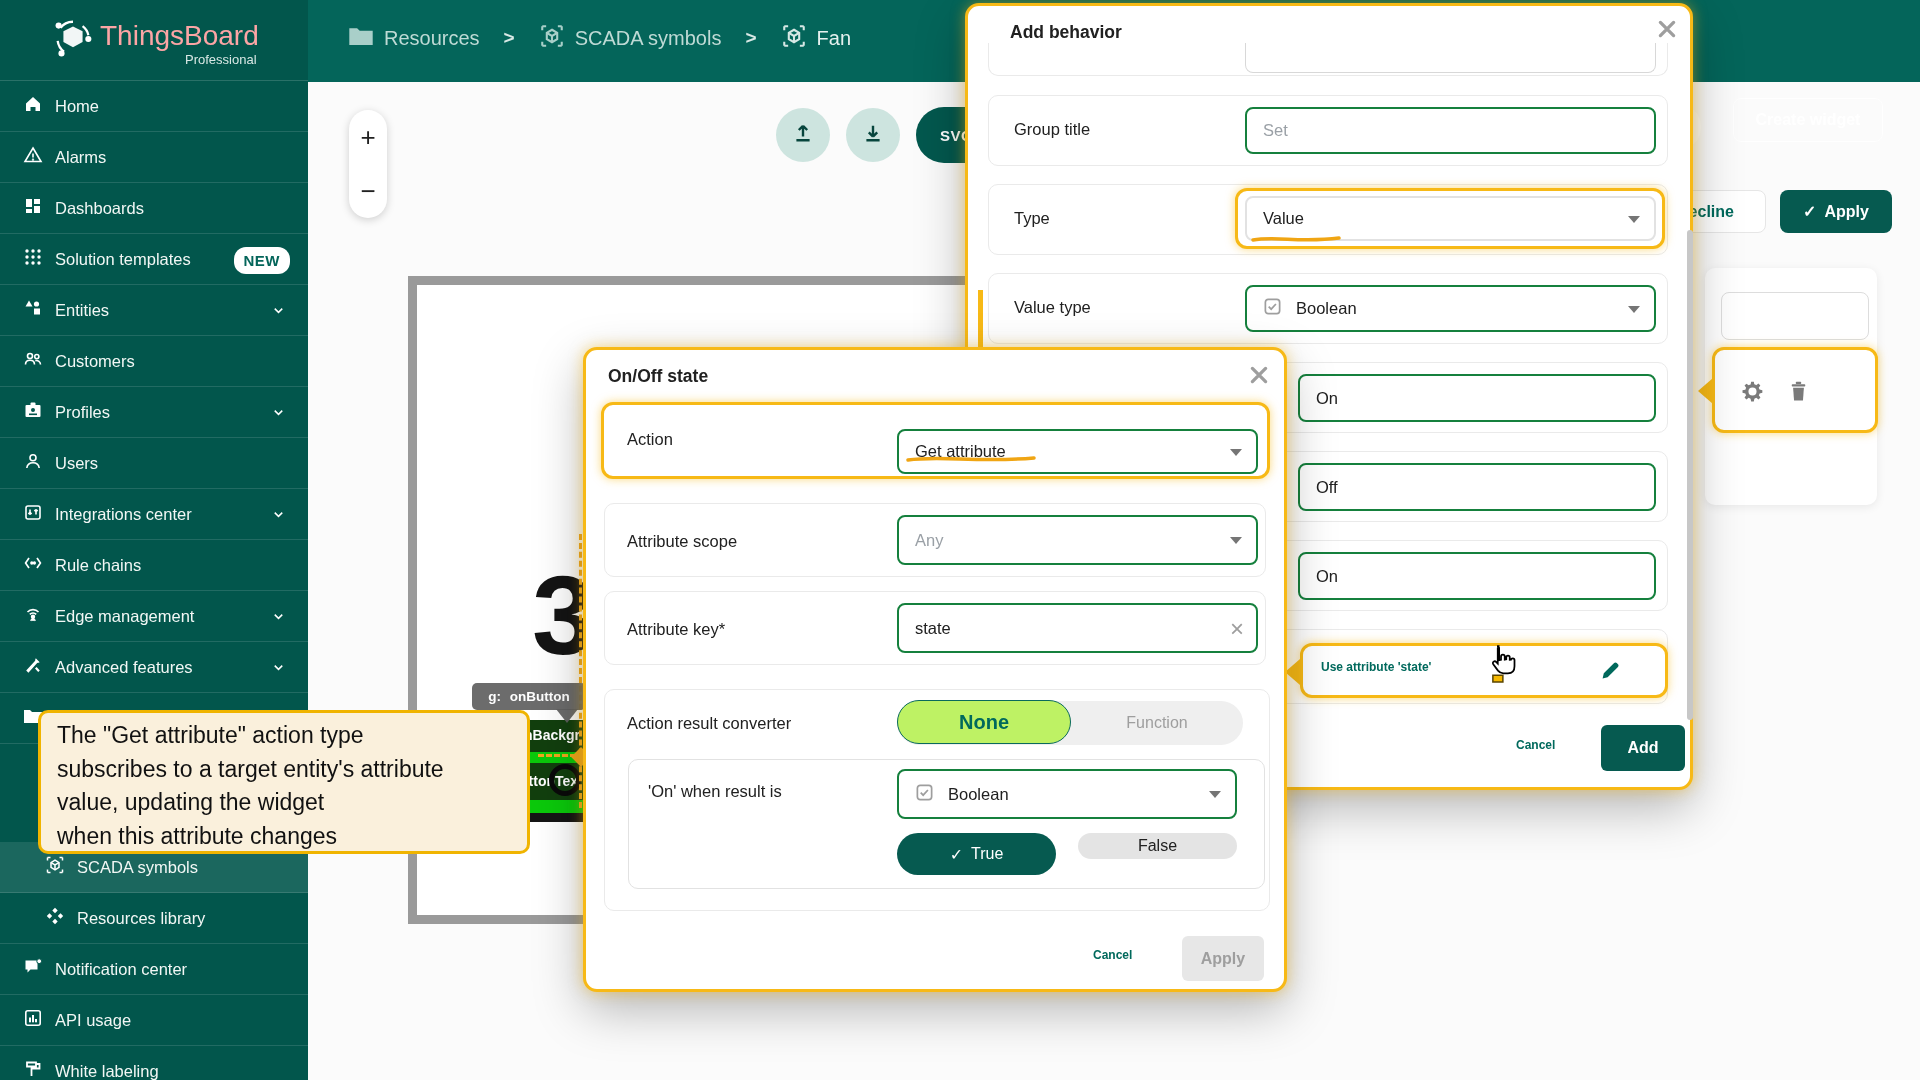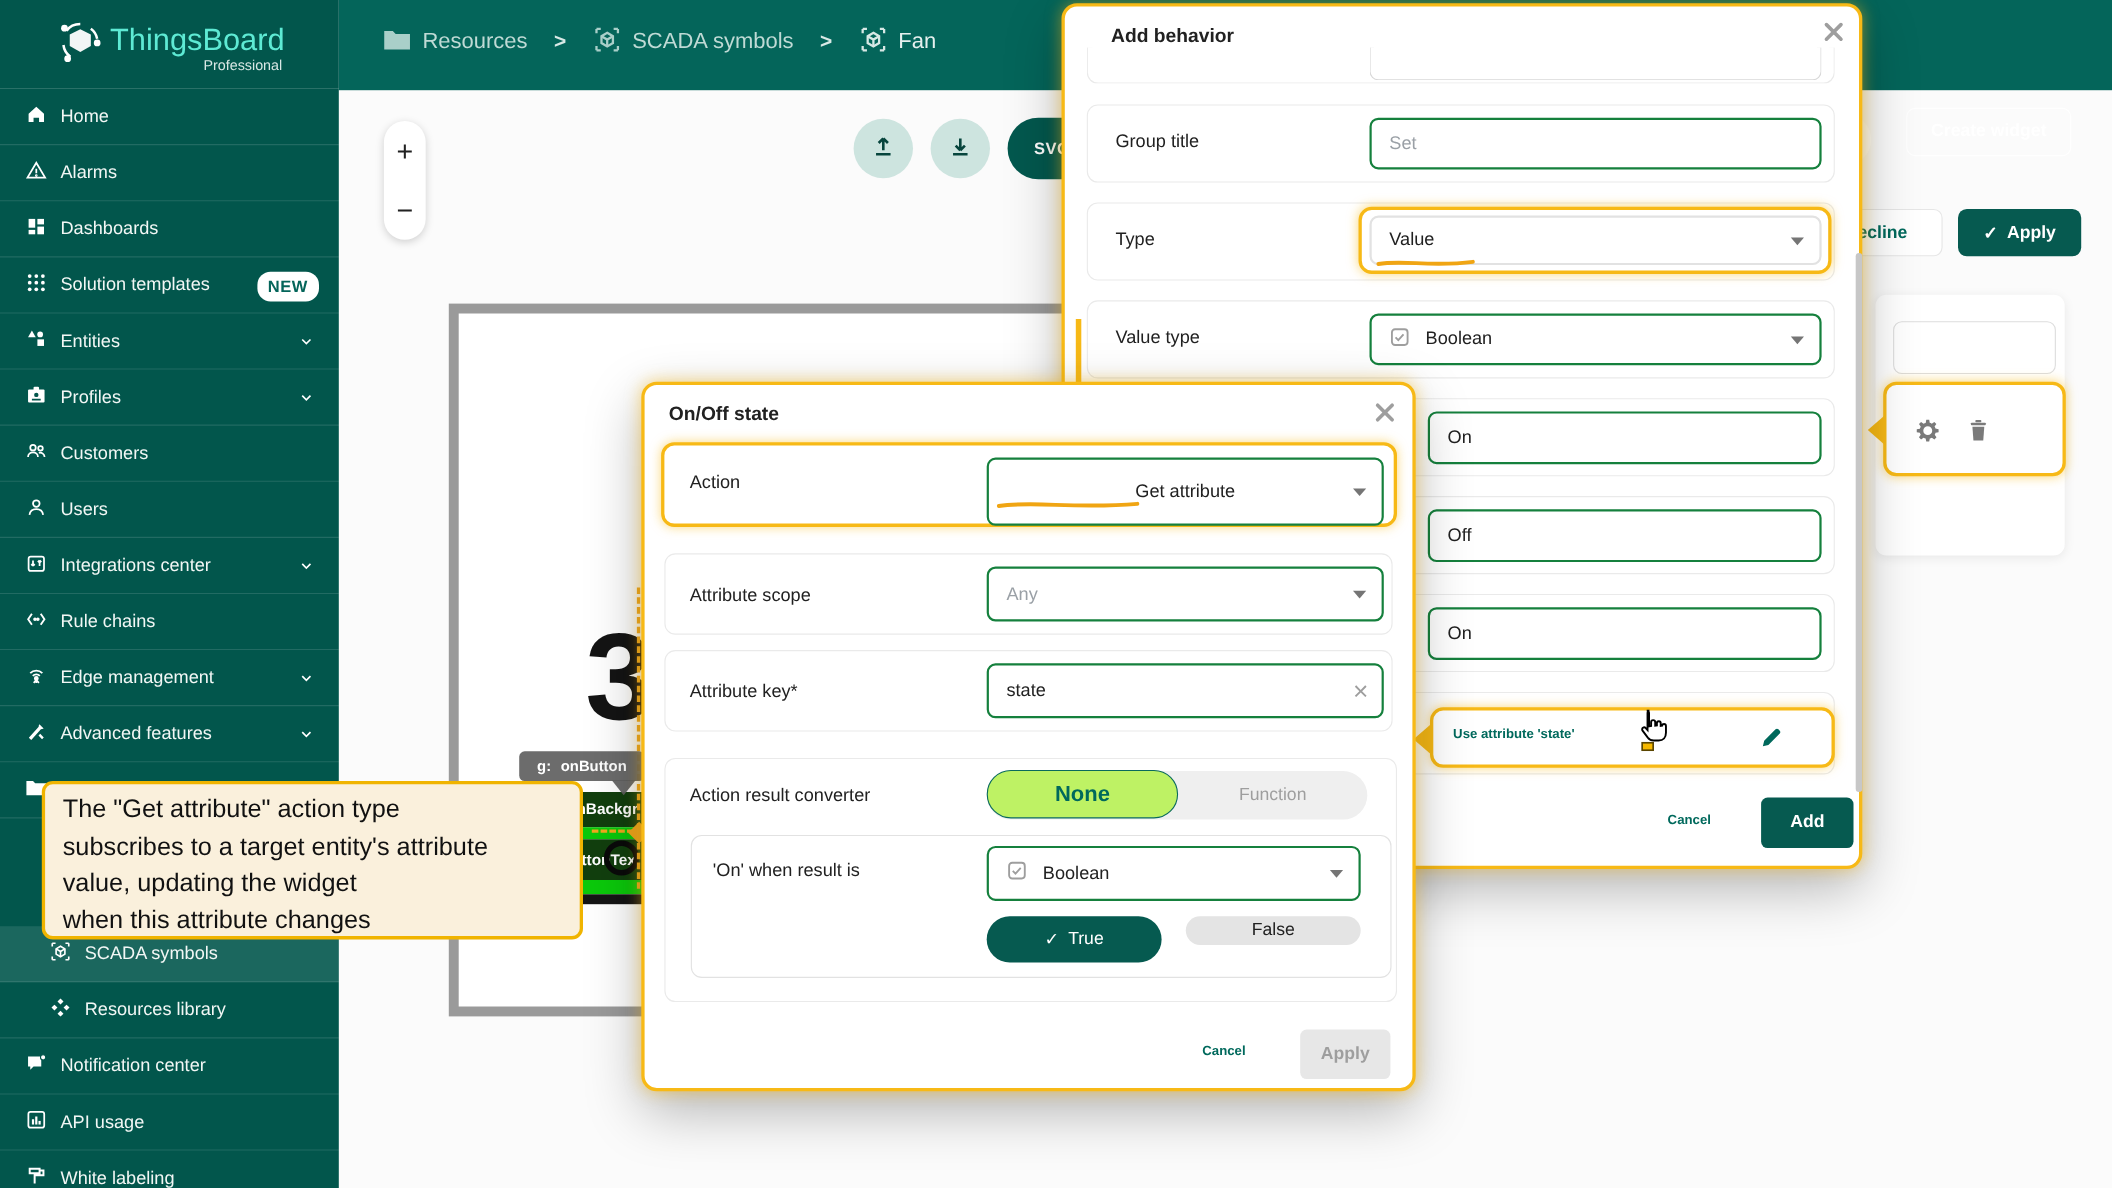--- a/index.html
+++ b/index.html
@@ -140,21 +140,21 @@
     <div class="logo-row">
       <span style="position:absolute; left:50px; top:16px;">
         <svg width="46" height="46" viewBox="0 0 24 24" fill="#fff">
           <path d="M12 5.5 17 8v5.5l-5 2.8-5-2.8V8Z" opacity=".95"></path>
           <circle cx="4.5" cy="5" r="1.6"></circle>
             <circle cx="20" cy="12" r="1.6"></circle>
             <circle cx="6" cy="19.5" r="1.6"></circle>
           <path d="M5.5 6.2C7 4 9 3 12 3M20 10c-.4-2-1.5-3.6-3-4.7M7.3 18.6C5.5 17.3 4.3 15.5 4 13" stroke="#fff" stroke-width="1.2" fill="none"></path>
         </svg>
       </span>
-      <span style="position:absolute; left:100px; top:20px; font-size:28px; color:#5eead4;">ThingsBoard</span>
+      <span style="position:absolute; left:100px; top:20px; font-size:28px; color:#fca5a5;">ThingsBoard</span>
       <span style="position:absolute; left:185px; top:52px; font-size:13px; color:#D9E8E5;">Professional</span>
     </div>
 
     <div style="position:absolute; left:0; top:81px; width:308px;">
       <div class="nav-item">
         <span><svg width="20" height="20" viewBox="0 0 20 20" fill="#fff">
               <path d="M3 9.5 10 3l7 6.5V17h-4.5v-4h-5v4H3z"></path>
             </svg></span>
         <span class="lbl">Home</span>
       </div>
@@ -196,38 +196,38 @@
               <rect x="11" y="10.5" width="6" height="6"></rect>
               <circle cx="13.5" cy="6" r="2.6"></circle>
               <rect x="3" y="10.5" width="6" height="6" opacity="0"></rect>
             </svg></span>
         <span class="lbl">Entities</span>
         <span class="chev"><svg width="15" height="15" viewBox="0 0 20 20" fill="none" stroke="#fff" stroke-width="2">
               <path d="M5 7.5 10 12.5 15 7.5"></path>
             </svg></span>
       </div>
       <div class="nav-item">
+        <span><svg width="20" height="20" viewBox="0 0 20 20" fill="none" stroke="#fff" stroke-width="1.6">
+              <circle cx="7" cy="7" r="2.5"></circle>
+              <circle cx="13.8" cy="7.6" r="2.1"></circle>
+              <path d="M2.5 15.5c0-2.6 2-4.2 4.5-4.2s4.5 1.6 4.5 4.2M12.3 11.6c2.8-.5 5.2 1.2 5.2 3.9"></path>
+            </svg></span>
+        <span class="lbl">Customers</span>
+      </div>
+      <div class="nav-item">
         <span><svg width="20" height="20" viewBox="0 0 20 20" fill="#fff">
               <rect x="2.5" y="5" width="15" height="12" rx="1"></rect>
               <rect x="7.5" y="2.5" width="5" height="4" rx="1"></rect>
               <circle cx="10" cy="10" r="2" fill="#02564C"></circle>
               <rect x="6" y="13.5" width="8" height="1.6" fill="#02564C"></rect>
             </svg></span>
         <span class="lbl">Profiles</span>
         <span class="chev"><svg width="15" height="15" viewBox="0 0 20 20" fill="none" stroke="#fff" stroke-width="2">
               <path d="M5 7.5 10 12.5 15 7.5"></path>
             </svg></span>
-      </div>
-      <div class="nav-item">
-        <span><svg width="20" height="20" viewBox="0 0 20 20" fill="none" stroke="#fff" stroke-width="1.6">
-              <circle cx="7" cy="7" r="2.5"></circle>
-              <circle cx="13.8" cy="7.6" r="2.1"></circle>
-              <path d="M2.5 15.5c0-2.6 2-4.2 4.5-4.2s4.5 1.6 4.5 4.2M12.3 11.6c2.8-.5 5.2 1.2 5.2 3.9"></path>
-            </svg></span>
-        <span class="lbl">Customers</span>
       </div>
       <div class="nav-item">
         <span><svg width="20" height="20" viewBox="0 0 20 20" fill="none" stroke="#fff" stroke-width="1.6">
               <circle cx="10" cy="6.8" r="3"></circle>
               <path d="M3.8 17c.5-3.6 3.1-5.2 6.2-5.2s5.7 1.6 6.2 5.2"></path>
             </svg></span>
         <span class="lbl">Users</span>
 
       </div>
       <div class="nav-item">
@@ -449,21 +449,21 @@
   <div class="abs dialog" style="left:583px; top:347px; width:704px; height:645px; z-index:15;">
     <div class="dlg-title" style="position:absolute; left:22px; top:16px;">On/Off state</div>
     <div class="close-x" style="position:absolute; left:662px; top:14px;">
       <svg width="22" height="22" viewBox="0 0 20 20" stroke="#9E9E9E" stroke-width="3" stroke-linecap="round">
           <path d="M4 4 16 16M16 4 4 16"></path>
         </svg>
     </div>
 
     <div class="ring" style="left:15px; top:52px; width:669px; height:77px;"></div>
     <span class="f-label" style="position:absolute; left:41px; top:80px;">Action</span>
-    <div class="inp" style="left:311px; top:66px; width:361px; height:62px;justify-content:center;">
+    <div class="inp" style="left:311px; top:79px; width:361px; height:45px;">
       <span>Get attribute</span>
       <span class="caret"></span>
     </div>
     <svg class="squig" style="left:320px; top:104px;" width="132" height="10">
       <path d="M2 6 C 35 1, 70 9, 128 4" stroke="#F0A513" stroke-width="3.5" fill="none" stroke-linecap="round"></path>
     </svg>
 
     <div class="g-row" style="left:18px; top:153px; width:662px; height:74px;"></div>
     <span class="f-label" style="position:absolute; left:41px; top:182px;">Attribute scope</span>
     <div class="inp" style="left:311px; top:165px; width:361px; height:50px;">

